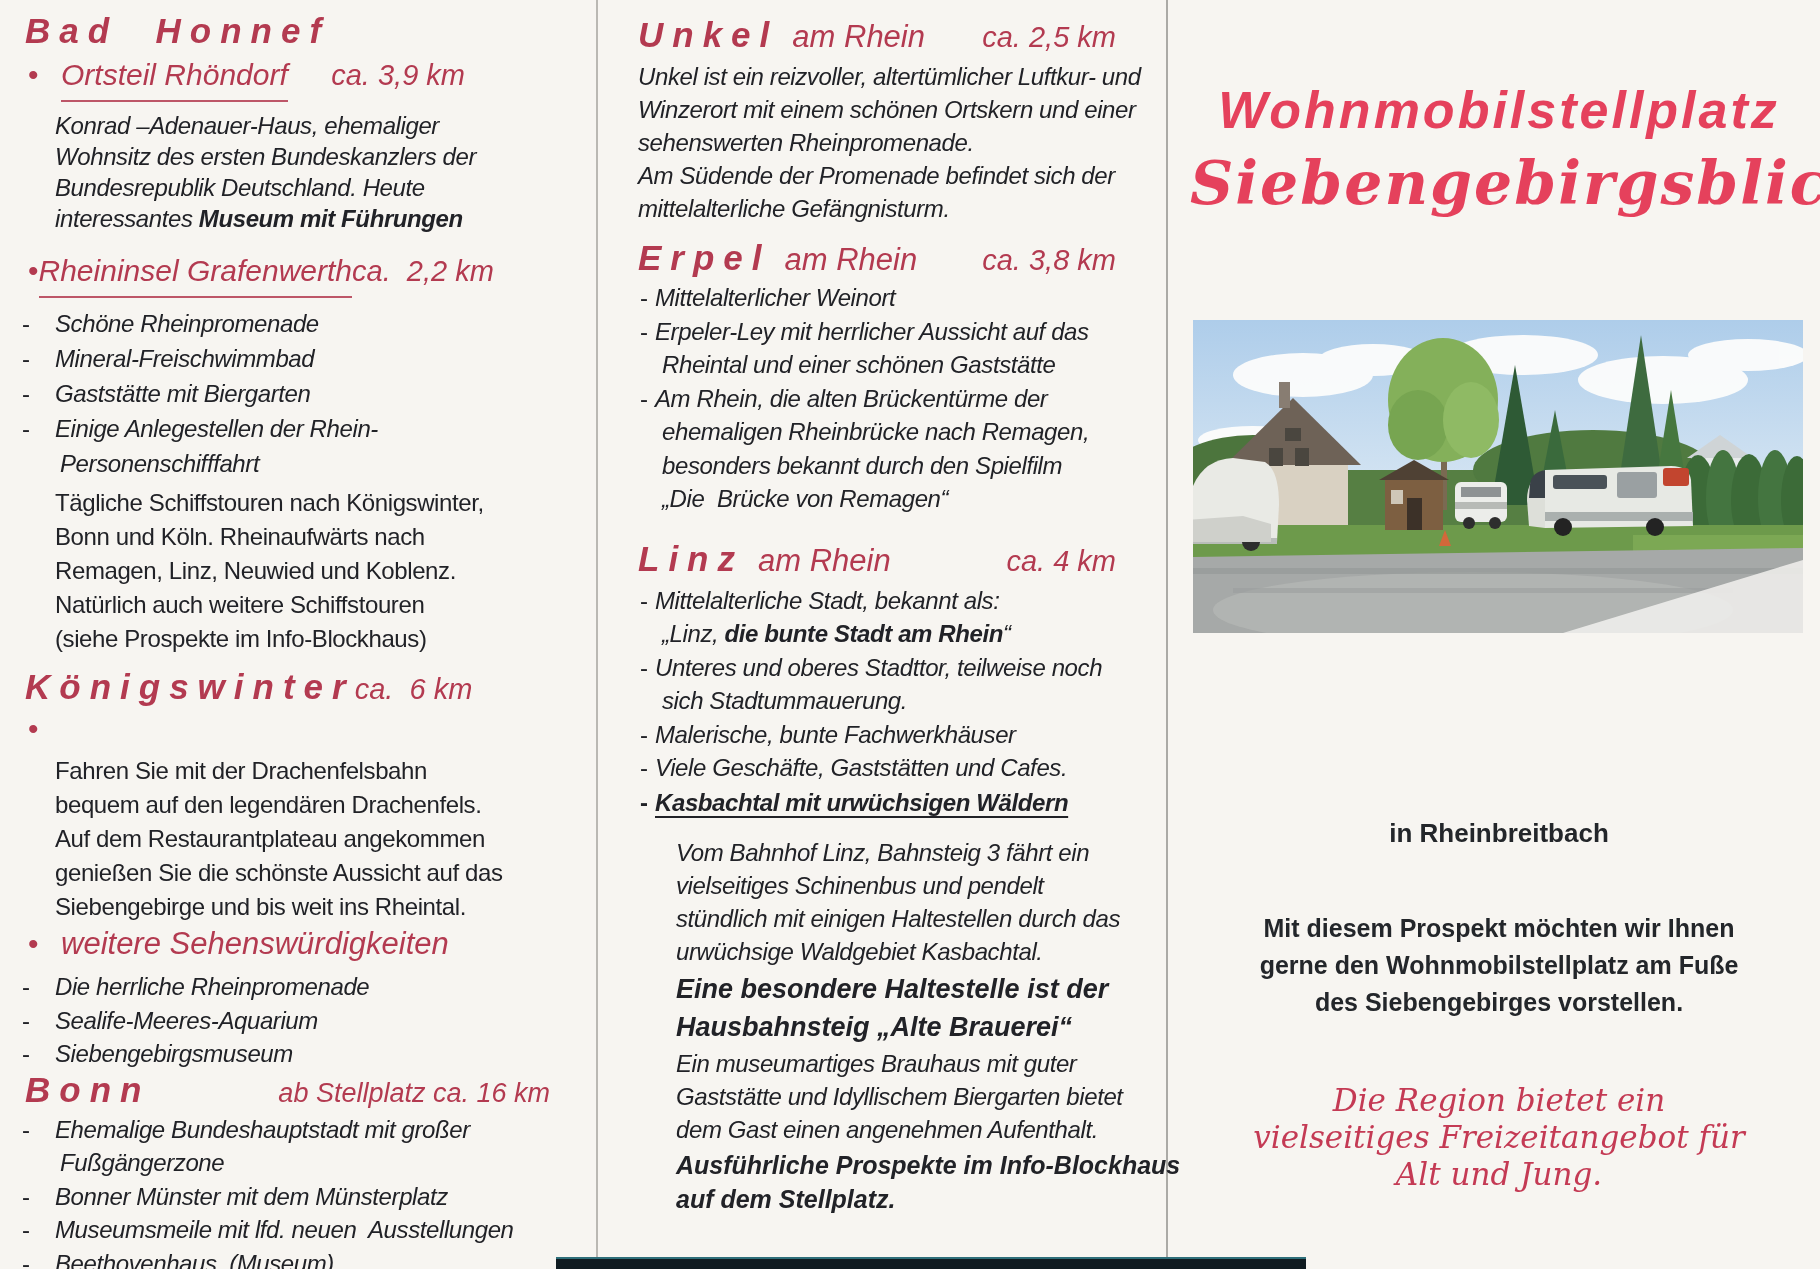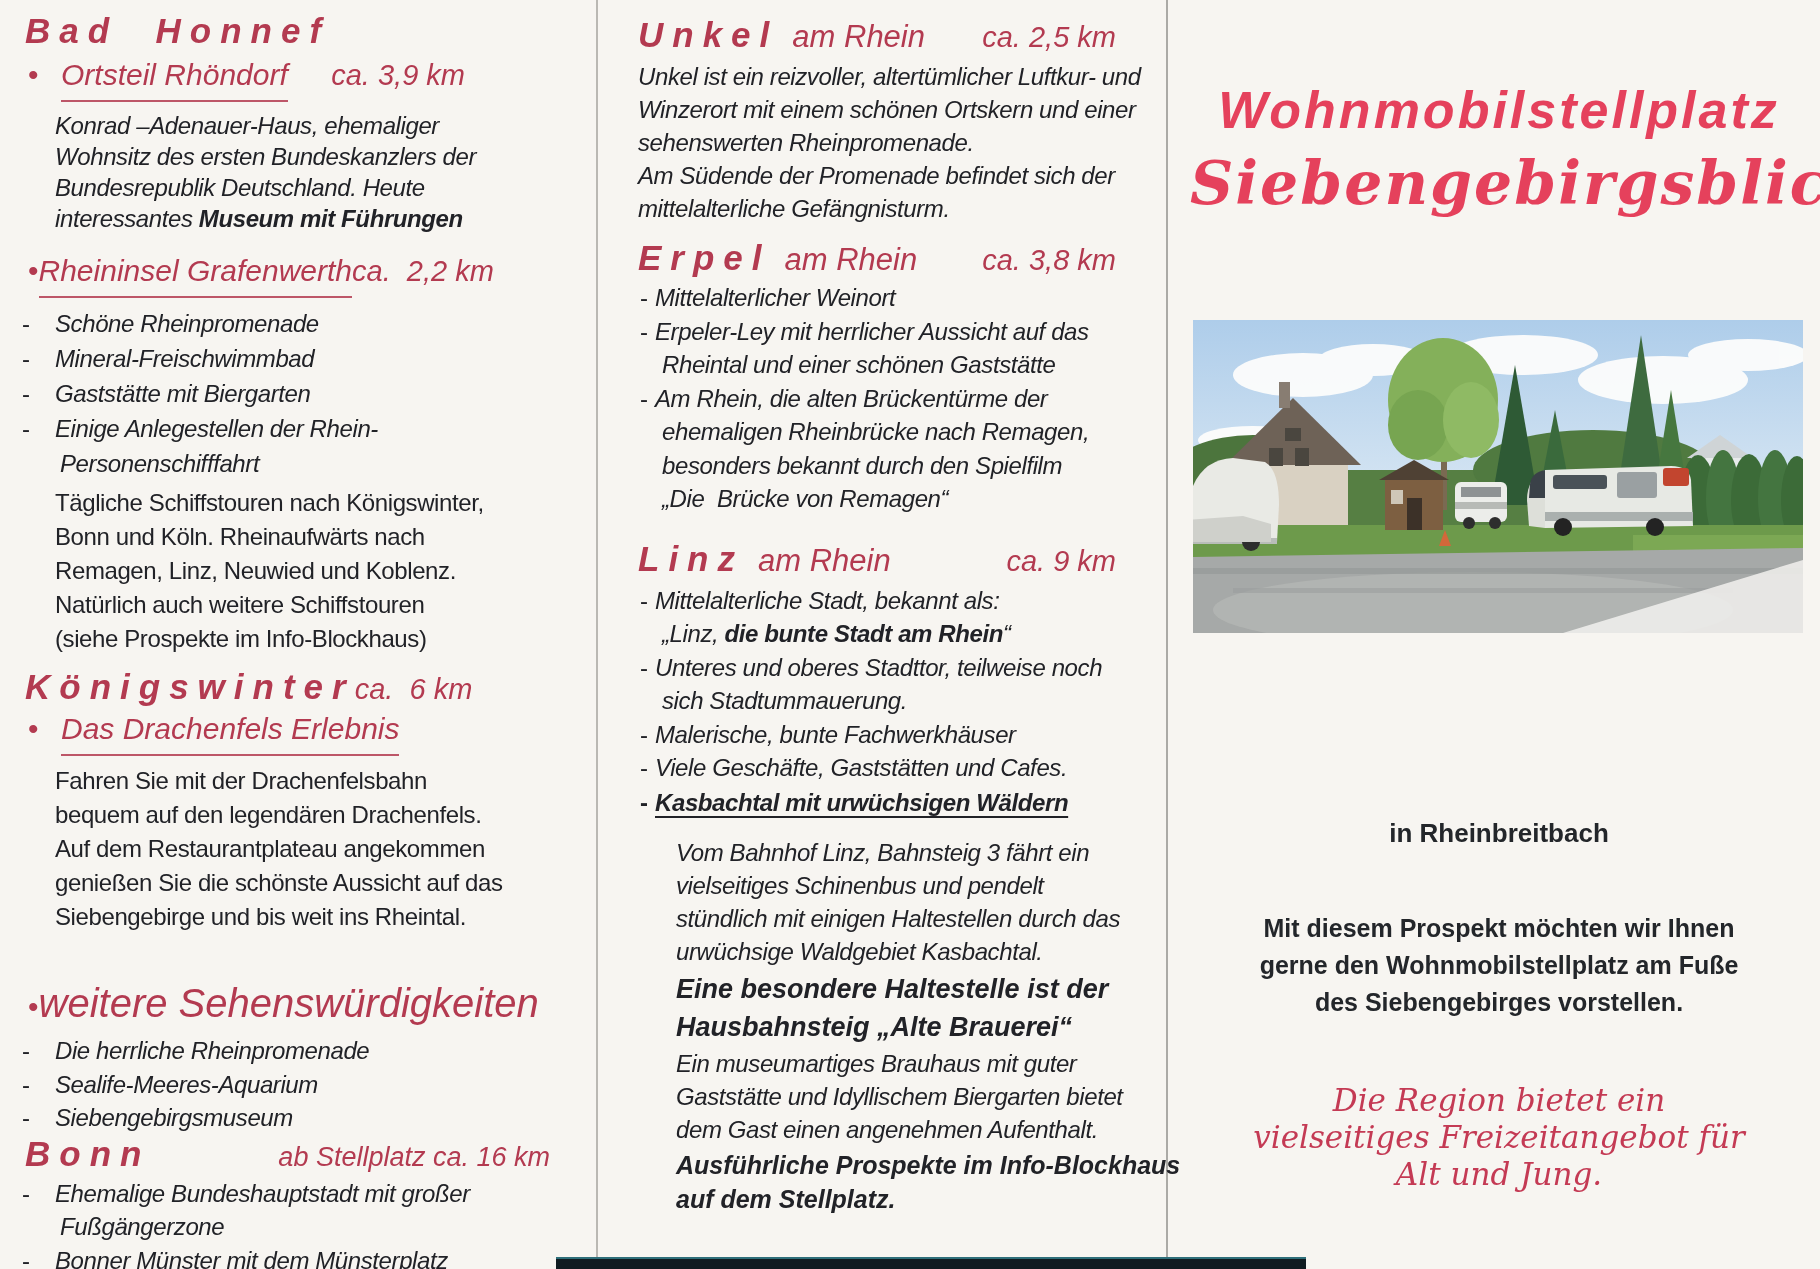--- a/index.html
+++ b/index.html
@@ -26,21 +26,21 @@
   .w520{width:528px;}
   .w474{width:478px;}
   .dist{margin-left:auto;font-style:italic;color:#b33a50;font-size:29px;white-space:pre;}
   .dist27{font-size:27px;}
   .suffix{font-style:italic;color:#b33a50;font-size:31px;margin-left:14px;white-space:pre;letter-spacing:0;}
 
   .subrow{display:flex;align-items:baseline;}
   .blt{width:33px;padding-left:6px;color:#b33a50;font-size:30px;}
   .subtitle{font-style:italic;color:#b33a50;font-size:30px;white-space:pre;}
   .u{border-bottom:2px solid rgba(179,58,80,.85);padding-bottom:8px;}
-  .sub31{font-size:40px;margin-top:45px;}
+  .sub31{font-size:31px;}
 
   .para{font-size:24px;letter-spacing:-0.4px;}
   .para div{white-space:pre;}
   .p31 div{line-height:31px;}
   .p33 div{line-height:33px;}
   .p34 div{line-height:34px;}
   .ind33{padding-left:33px;}
   .ind43{padding-left:43px;}
   .ind5{padding-left:5px;}
 
@@ -131,21 +131,20 @@
       <div>Natürlich auch weitere Schiffstouren</div>
       <div>(siehe Prospekte im Info-Blockhaus)</div>
     </div>
 
     <div class="hrow w440 mt8">
       <span class="hcity hlh46">Königswinter</span>
       <span class="dist">ca.  6 km</span>
     </div>
     <div class="subrow w440 mt2">
       <span class="blt">•</span>
-      <span class="subtitle u">Das Drachenfels Erlebnis</span>
     </div>
     <div class="para p34 ind33 mt8">
       <div>Fahren Sie mit der Drachenfelsbahn</div>
       <div>bequem auf den legendären Drachenfels.</div>
       <div>Auf dem Restaurantplateau angekommen</div>
       <div>genießen Sie die schönste Aussicht auf das</div>
       <div>Siebengebirge und bis weit ins Rheintal.</div>
     </div>
 
     <div class="subrow w440 mt2">
@@ -226,21 +225,21 @@
           <span class="lt">Am Rhein, die alten Brückentürme der</span>
         </div>
       <div class="wrapM">ehemaligen Rheinbrücke nach Remagen,</div>
       <div class="wrapM">besonders bekannt durch den Spielfilm</div>
       <div class="wrapM">„Die  Brücke von Remagen“</div>
     </div>
 
     <div class="hrow w474 ind5 mt20">
       <span class="hcity hlh46" style="padding-left:0">Linz</span>
       <span class="suffix">am Rhein</span>
-      <span class="dist">ca. 9 km</span>
+      <span class="dist">ca. 4 km</span>
     </div>
     <div class="list mt2">
       <div class="li li33 lim">
           <span class="mkm">-</span>
           <span class="lt">Mittelalterliche Stadt, bekannt als:</span>
         </div>
       <div class="wrapM"><span>„Linz, </span><span class="b">die bunte Stadt am Rhein</span><span>“</span></div>
       <div class="li li33 lim">
           <span class="mkm">-</span>
           <span class="lt">Unteres und oberes Stadttor, teilweise noch</span>

